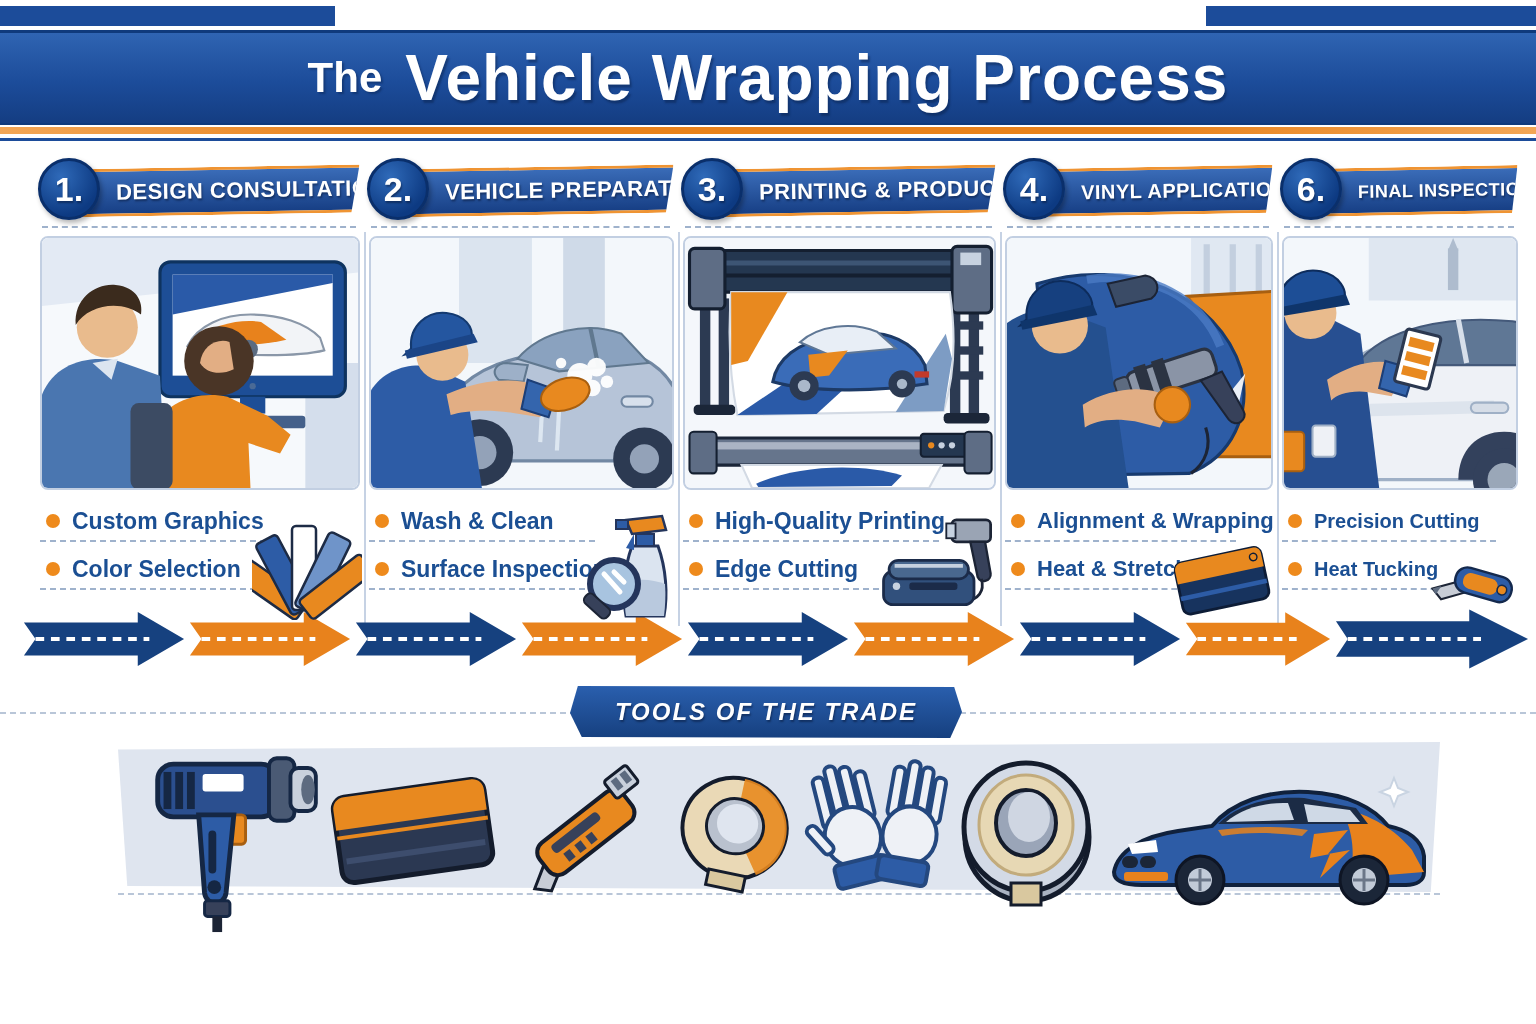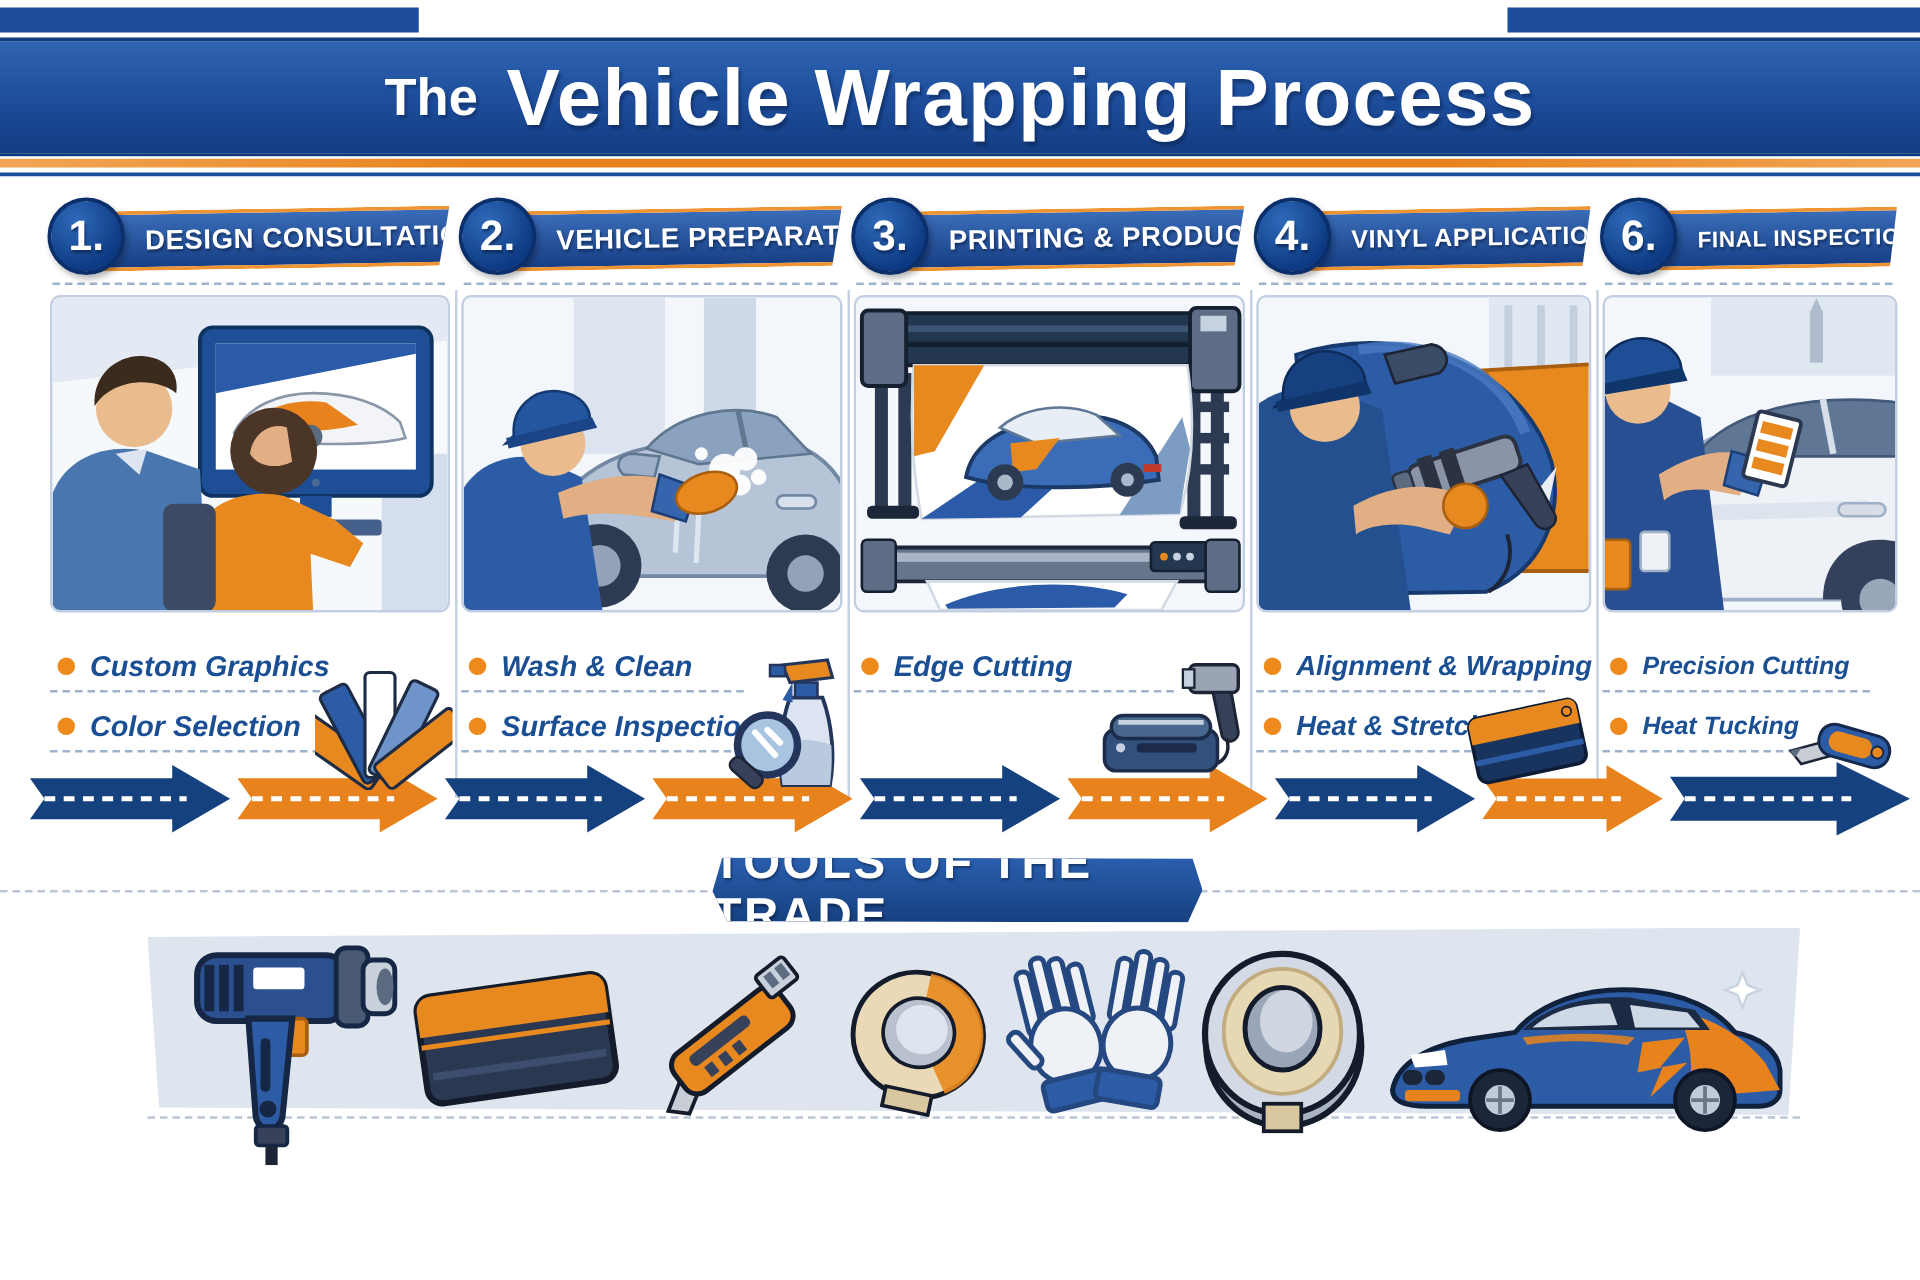--- a/index.html
+++ b/index.html
@@ -47,21 +47,21 @@
     border:3px solid #0a2f6b;box-sizing:border-box;z-index:2;
     color:#fff;font-size:34px;font-weight:bold;display:flex;align-items:center;justify-content:center;
     box-shadow:2px 3px 5px rgba(0,0,0,.3);text-shadow:1px 2px 2px rgba(5,20,50,.5);
   }
   .dash-under-header{border-bottom:2px dashed #9fb2cc;margin:6px 4px 8px 2px;}
 
   .panel{height:250px;border:2px solid #c2cfe2;border-radius:8px;
     background:linear-gradient(180deg,#ffffff,#eef2f8);overflow:hidden;}
   .panel svg{width:100%;height:100%;display:block;}
 
-  .bullets{margin-top:24px;position:relative;height:112px;font-style:italic;}
+  .bullets{margin-top:12px;position:relative;height:112px;}
   .bullet-row{display:flex;align-items:center;gap:12px;height:38px;
     border-bottom:2px dashed #9fb2cc;width:72%;padding-left:6px;margin-bottom:8px;}
   .bullet-dot{width:14px;height:14px;border-radius:50%;background:#ee8a1c;flex:none;}
   .bullet-label{font-size:23px;font-weight:bold;color:#1b4f93;white-space:nowrap;}
   .c3 .bullet-row{width:80%;}
   .c4 .bullet-label{font-size:22px;}
   .c4 .bullet-row{width:84%;}
   .c5 .bullet-label{font-size:20px;}
   .c5 .bullet-row{width:88%;text-align:center;}
   .bullet-icon{position:absolute;right:-2px;bottom:-6px;z-index:1;}
@@ -71,21 +71,21 @@
   .arrow{flex:none;}
 
   
   .ribbon-dash-line{position:absolute;top:712px;left:0;right:0;border-top:2px dashed #b9c6d8;}
   .tools-ribbon{
     position:absolute;top:686px;left:570px;width:392px;height:52px;z-index:2;
     background:linear-gradient(180deg,#2a5fae,#16407f);
     clip-path:polygon(2% 0,98% 2%,100% 50%,97% 100%,3% 98%,0 52%);
     display:flex;align-items:center;justify-content:center;
   }
-  .ribbon-label{color:#fff;font-weight:bold;font-size:38px;letter-spacing:2px;text-shadow:1px 2px 2px rgba(5,20,50,.5);}
+  .ribbon-label{color:#fff;font-weight:bold;font-style:italic;font-size:24px;letter-spacing:2px;text-shadow:1px 2px 2px rgba(5,20,50,.5);}
   .tools-strip{position:absolute;top:742px;left:118px;width:1322px;height:150px;
     background:#dfe5ef;clip-path:polygon(0 5%,100% 0,99.3% 100%,.7% 96%);}
   .tools-bottom-dash{position:absolute;top:893px;left:118px;width:1322px;border-top:2px dashed #b9c6d8;}
   .tools-row{position:absolute;top:736px;left:132px;width:1300px;height:190px;
     display:flex;align-items:center;justify-content:space-between;z-index:1;}
   .tool{flex:none;}
 </style>
 </head>
 <body>
 
@@ -282,20 +282,24 @@
         <circle cx="238" cy="199" r="3" fill="#e8891f"></circle>
           <circle cx="248" cy="199" r="3" fill="#c7d2e0"></circle>
           <circle cx="258" cy="199" r="3" fill="#c7d2e0"></circle>
         <rect x="6" y="186" width="26" height="40" rx="4" fill="#5e6d85" stroke="#141f30" stroke-width="2"></rect>
         <rect x="270" y="186" width="26" height="40" rx="4" fill="#5e6d85" stroke="#141f30" stroke-width="2"></rect>
         <polygon points="56,218 248,218 236,240 66,240" fill="#ffffff" stroke="#d3dae4" stroke-width="2"></polygon>
         <path d="M70,236 C110,218 170,216 210,228 L200,238 L72,239 Z" fill="#2a5aa8"></path>
       </svg>
     </div>
     <div class="bullets">
+      <div class="bullet-row">
+        <span class="bullet-dot"></span>
+        <span class="bullet-label">High-Quality Printing</span>
+      </div>
       <div class="bullet-row">
         <span class="bullet-dot"></span>
         <span class="bullet-label">Edge Cutting</span>
       </div>
       <svg class="bullet-icon" width="120" height="110" viewBox="0 0 130 110">
         <rect x="80" y="6" width="42" height="24" rx="5" fill="#9aa4b4" stroke="#1c2435" stroke-width="3"></rect>
         <rect x="74" y="10" width="10" height="16" fill="#c7d2e0" stroke="#1c2435" stroke-width="2"></rect>
         <path d="M100,30 L116,30 L122,64 C123,72 112,76 108,68 Z" fill="#37415a" stroke="#1c2435" stroke-width="2.5"></path>
         <path d="M112,70 C116,84 108,92 96,94" stroke="#1c2435" stroke-width="3" fill="none"></path>
         <rect x="6" y="62" width="98" height="36" rx="10" fill="#31507c" stroke="#1b2b49" stroke-width="3"></rect>

